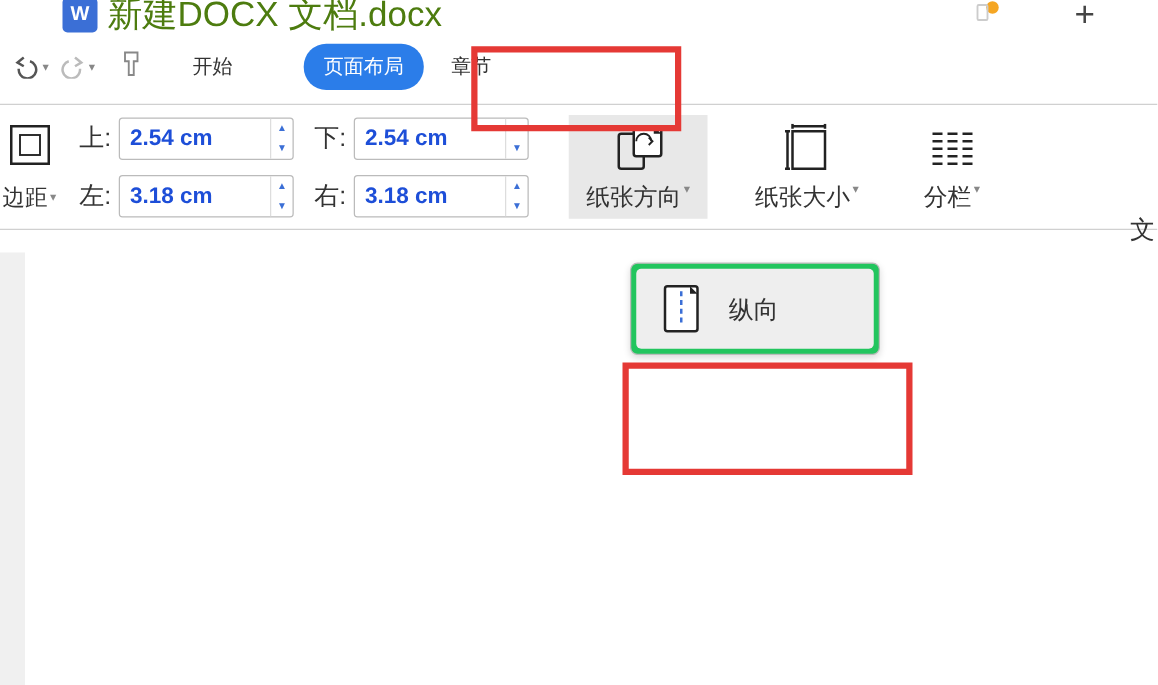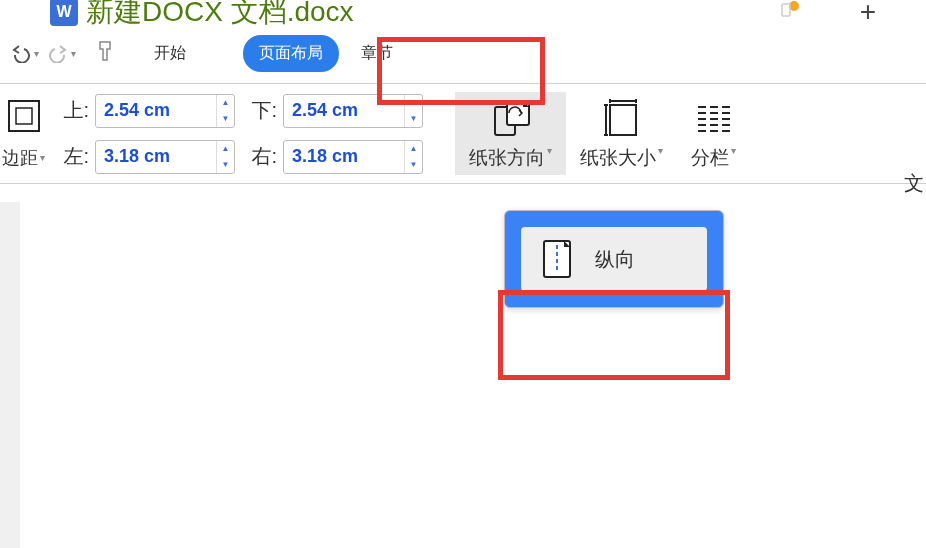--- a/index.html
+++ b/index.html
@@ -27,26 +27,26 @@
     .margin-label { font-size: 18px; color: #333; display: flex; align-items: center; }
     
     .margin-inputs { display: flex; flex-direction: column; gap: 12px; padding: 0 4px; }
     .margin-row { display: flex; align-items: center; gap: 6px; }
     .margin-row-label { font-size: 20px; color: #333; width: 34px; text-align: right; }
     .margin-input { display: flex; align-items: center; border: 1px solid #bbb; border-radius: 3px; height: 34px; width: 140px; background: #fff; position: relative; padding: 0 20px 0 8px; }
     .margin-input-val { font-size: 18px; color: #1d4ed8; font-weight: bold; }
     .spinner { position: absolute; right: 0; top: 0; height: 100%; width: 18px; display: flex; flex-direction: column; border-left: 1px solid #ddd; }
     .spinner span { flex: 1; display: flex; align-items: center; justify-content: center; font-size: 8px; color: #3b6fd6; }
     
-    .ribbon-group { display: flex; flex-direction: column; align-items: center; justify-content: center; padding: 0 14px; gap: 4px; height: 100%; }
+    .ribbon-group { display: flex; flex-direction: column; align-items: center; justify-content: center; padding: 0 14px; gap: 4px; height: 100%; margin-left: 24px; }
     .ribbon-group.active { background: #e8e8e8; }
     .ribbon-label { font-size: 19px; color: #333; display: flex; }
     .ribbon-icon { width: 44px; height: 44px; display: flex; align-items: center; justify-content: center; }
     
-    .dropdown { position: absolute; left: 504px; top: 210px; background: #3b82f6; border: 1px solid #bbb; border-radius: 6px; width: 220px; padding: 16px; box-shadow: 0 2px 6px rgba(0,0,0,0.15); }
+    .dropdown { position: absolute; left: 504px; top: 210px; background: #22c55e; border: 1px solid #bbb; border-radius: 6px; width: 200px; padding: 4px; box-shadow: 0 2px 6px rgba(0,0,0,0.15); }
     .dd-item { display: flex; align-items: center; gap: 14px; padding: 10px 12px; font-size: 20px; color: #333; border-radius: 4px; }
     .dd-item.sel { background: #eee; }
     .dd-icon { width: 48px; height: 44px; display: flex; align-items: center; justify-content: center; }
     
     .highlight-box { position: absolute; border: 5px solid #e53935; pointer-events: none; }
     .hl1 { left: 377px; top: 37px; width: 168px; height: 68px; }
     .hl2 { left: 498px; top: 290px; width: 232px; height: 90px; }
     
     .sidebar-strip { position: absolute; left: 0; top: 202px; width: 20px; height: 346px; background: #f0f0f0; }
     

